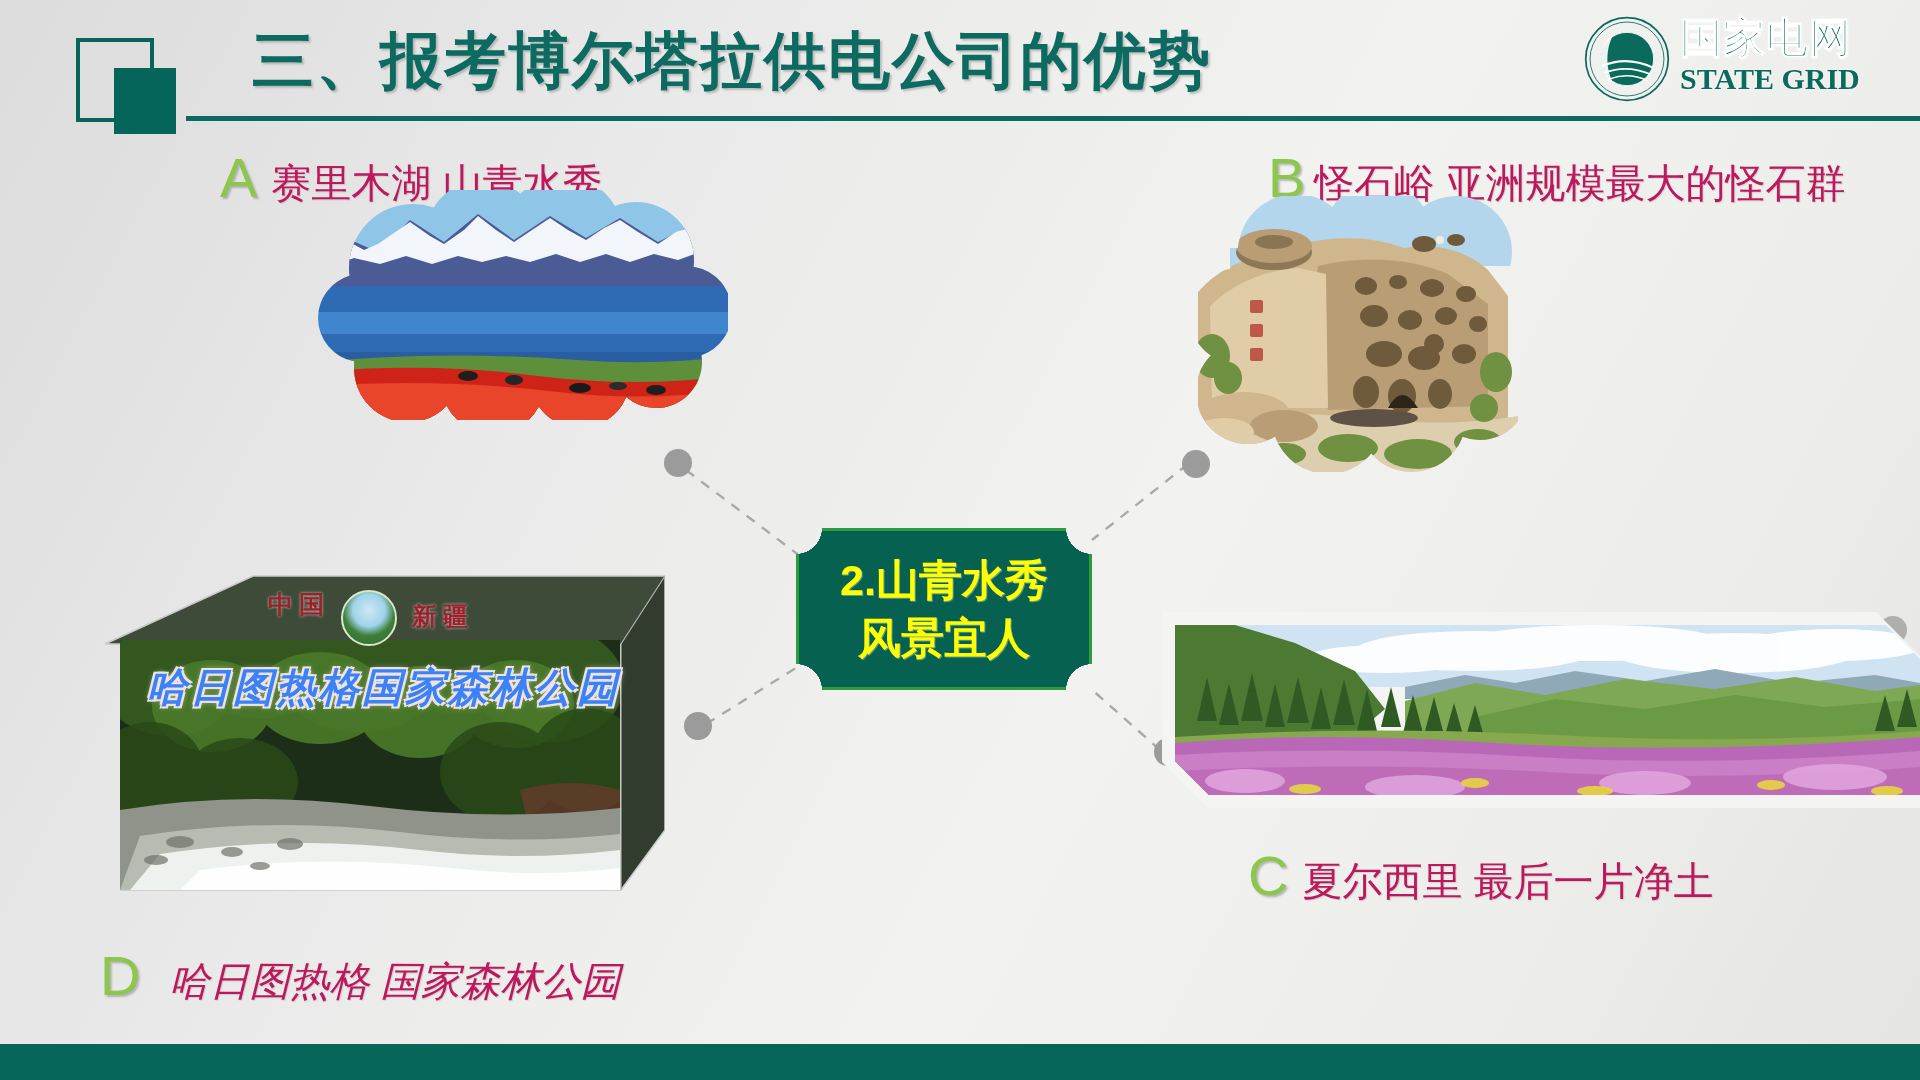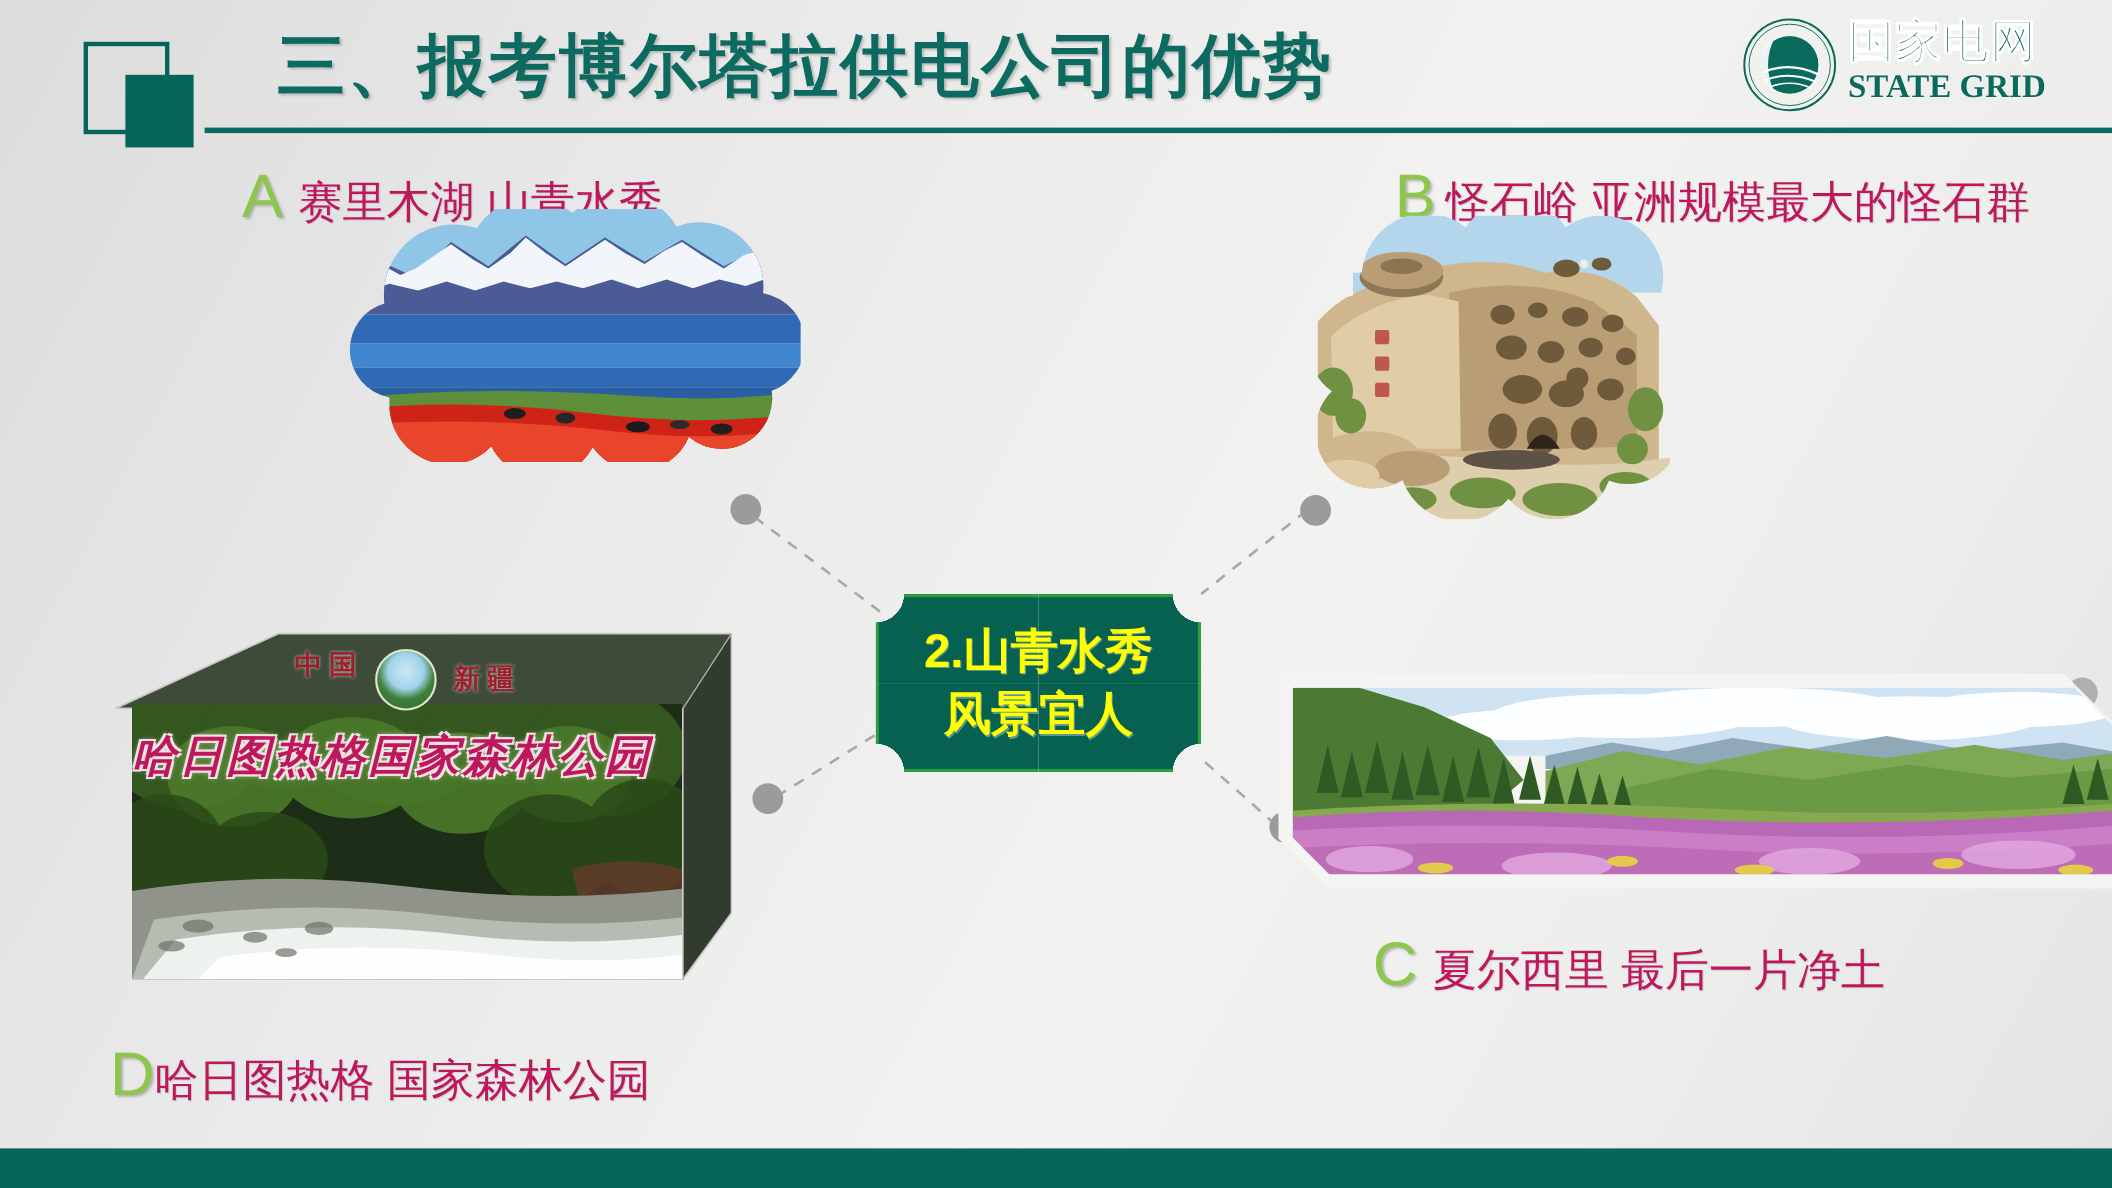--- a/index.html
+++ b/index.html
@@ -65,40 +65,39 @@
     font-family:"Liberation Sans","DejaVu Sans",sans-serif;
     font-size:40px; color:#be185d; line-height:1; margin-left:14px;
     text-shadow:1px 1px 1px rgba(170,170,170,.45);
   }
 
   #label-a { left:220px; top:150px; }
   #label-b { left:1268px; top:150px; }
   #label-b .txt { margin-left:9px; }
   #label-c { left:1248px; top:848px; }
   #label-d { left:100px; top:948px; }
-  #label-d .txt { margin-left:0; }
+  #label-d .txt { margin-left:29px;font-style:italic; }
 
   
   .badge {
     position:absolute; left:796px; top:528px; width:296px; height:162px;
     background:#066151; border:3px solid #2c9c3f;
     display:flex; flex-direction:column; align-items:center; justify-content:center;
     --r:26px;
     border-radius:0;
     -webkit-mask:
       radial-gradient(circle var(--r) at 0 0,transparent 99%,#000 100%) 0 0/50% 50% no-repeat,
       radial-gradient(circle var(--r) at 100% 0,transparent 99%,#000 100%) 100% 0/50% 50% no-repeat,
       radial-gradient(circle var(--r) at 0 100%,transparent 99%,#000 100%) 0 100%/50% 50% no-repeat,
       radial-gradient(circle var(--r) at 100% 100%,transparent 99%,#000 100%) 100% 100%/50% 50% no-repeat;
     mask:
       radial-gradient(circle var(--r) at 0 0,transparent 99%,#000 100%) 0 0/50% 50% no-repeat,
       radial-gradient(circle var(--r) at 100% 0,transparent 99%,#000 100%) 100% 0/50% 50% no-repeat,
       radial-gradient(circle var(--r) at 0 100%,transparent 99%,#000 100%) 0 100%/50% 50% no-repeat,
       radial-gradient(circle var(--r) at 100% 100%,transparent 99%,#000 100%) 100% 100%/50% 50% no-repeat;
-    margin-top: 12px;
   }
   .badge-line {
     font-family:"Liberation Sans","DejaVu Sans",sans-serif;
     font-size:43px; font-weight:700; color:#ffff00; line-height:58px;
     white-space:nowrap; letter-spacing:0px;
     text-shadow:1px 1px 0 rgba(255,255,255,.35);
   }
 
   
   .conn-svg { position:absolute; inset:0; width:1920px; height:1080px; pointer-events:none; }
@@ -150,22 +149,22 @@
   #photo-d { position:absolute; left:120px; top:640px; width:500px; height:250px; overflow:hidden; }
 
   .d-cap-cn {
     position:absolute; left:0; top:0; width:100%;
     text-align:center; color:#9d1f2a; font-weight:700;
     font-family:"Liberation Sans","DejaVu Sans",sans-serif;
     font-size:25px; letter-spacing:6px;
     text-shadow:0 0 3px rgba(255,255,255,.7);
   }
   .d-title-cal {
-    position:absolute; left:0; width:100%; text-align:left;
-    color:#be185d; font-weight:700;
+    position:absolute; left:0; width:100%; text-align:right;
+    color:#3b82f6; font-weight:700;
     font-family:Liberation Serif, serif;
     font-size:40px; letter-spacing:3px; font-style:italic;
     text-shadow:
       -2px -2px 0 #f0e2e2, 2px -2px 0 #f0e2e2,
       -2px 2px 0 #f0e2e2, 2px 2px 0 #f0e2e2,
       0 0 6px rgba(255,255,255,.8);
     white-space:nowrap;
   }
   .d-badge-circle {
     position:absolute; width:56px; height:56px; border-radius:50%;

